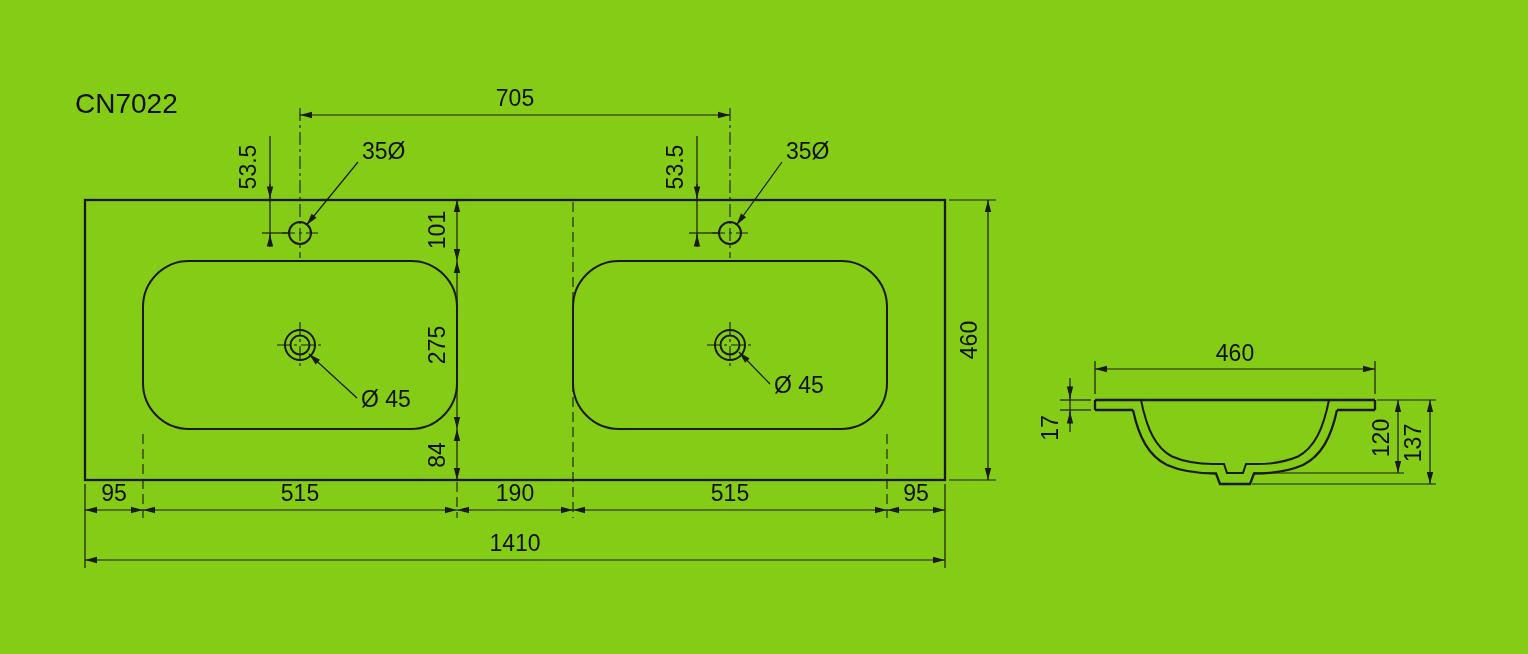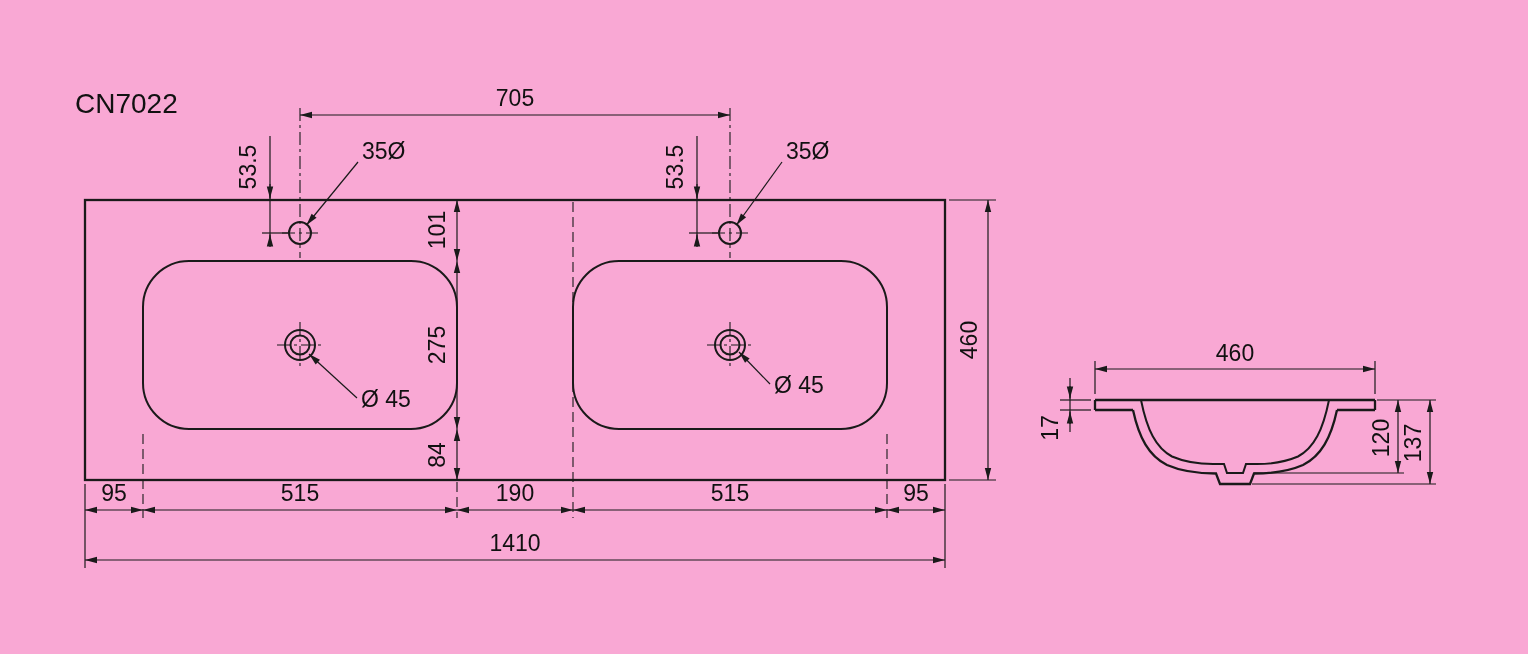--- a/index.html
+++ b/index.html
@@ -1,16 +1,16 @@
 <!DOCTYPE html>
 <html><head>
 <meta charset="utf-8">
 <style>
   html,body{margin:0;padding:0;background:#ffffff;}
-  .sheet{position:relative;width:1528px;height:654px;background:#f9a8d4;
+  .sheet{position:relative;width:1528px;height:654px;background:#84cc16;
          font-family:"Liberation Sans",sans-serif;overflow:hidden;}
   svg{display:block;}
   .ol{fill:none;stroke:#1a1a1a;stroke-width:2.3px;}
   .ol2{fill:none;stroke:#1a1a1a;stroke-width:2px;}
   .thin{fill:none;stroke:#1a1a1a;stroke-width:1.2px;}
   .cl{fill:none;stroke:#1a1a1a;stroke-width:1.1px;stroke-dasharray:13 4 3 4;}
   .dsh{fill:none;stroke:#1a1a1a;stroke-width:1.1px;stroke-dasharray:10 5;}
   text.dim{font-size:23px;fill:#111;}
   text.ttl{font-size:28px;fill:#111;}
   .mid{text-anchor:middle;}

